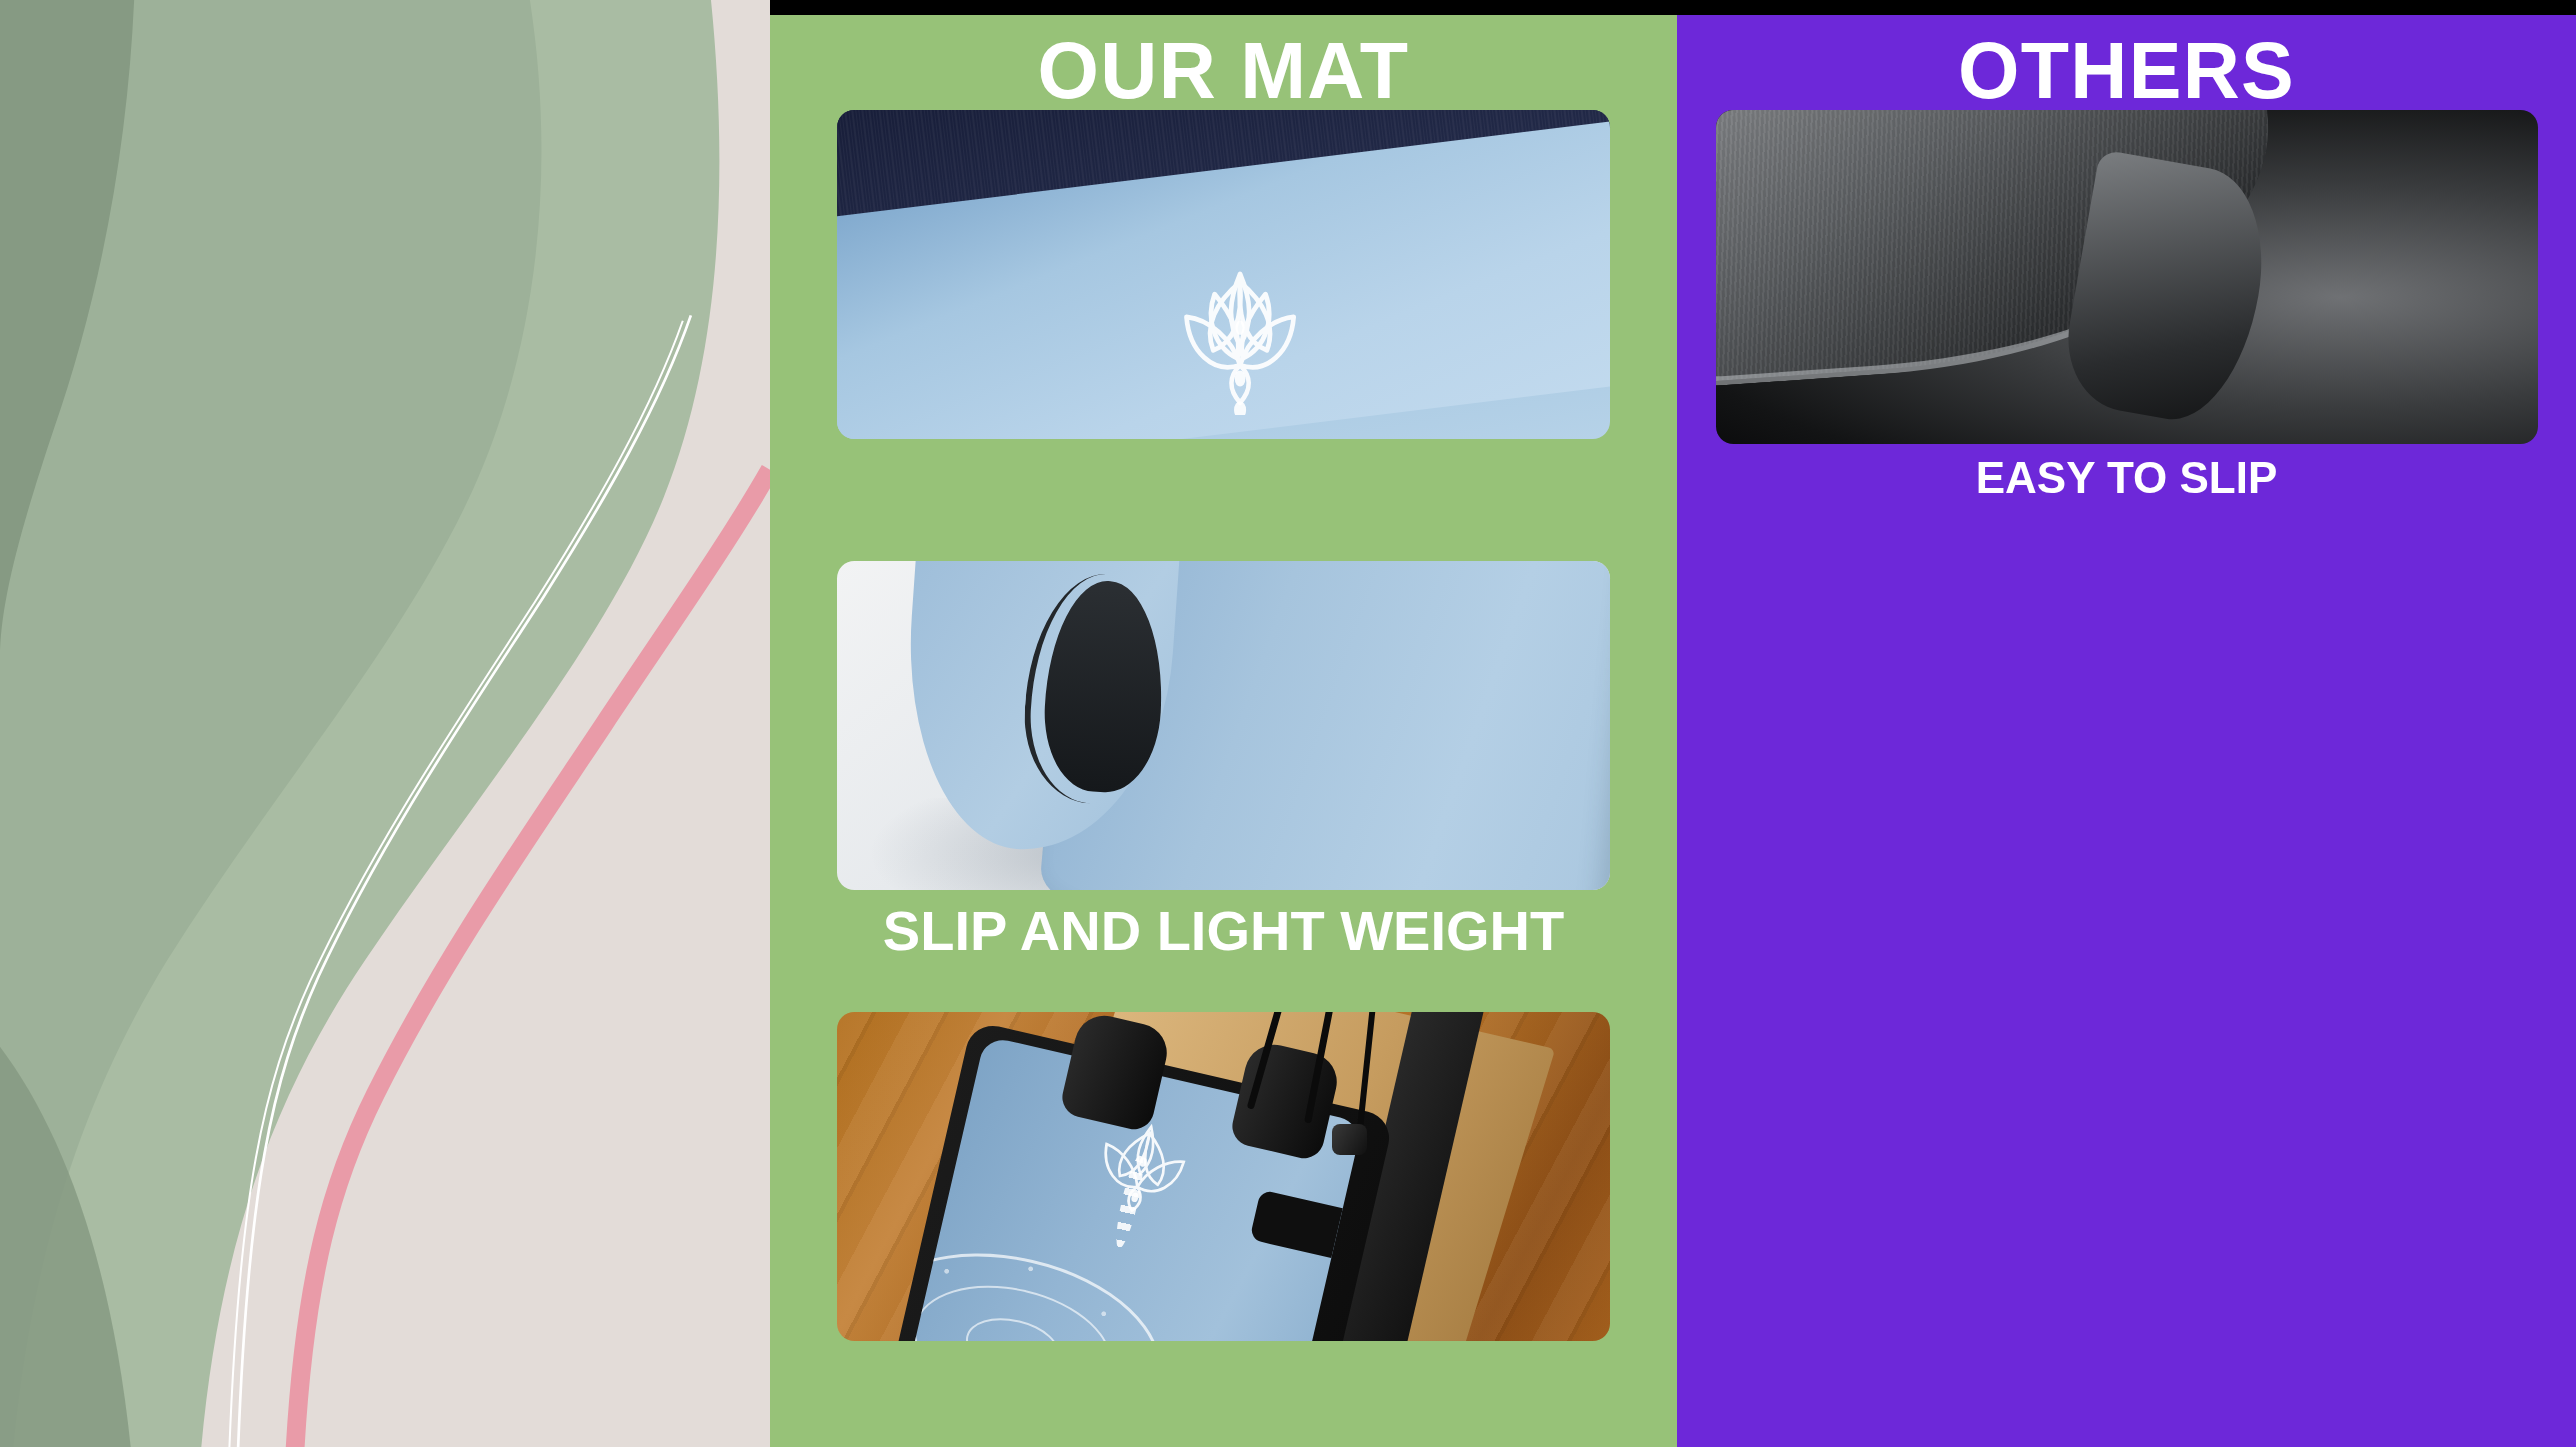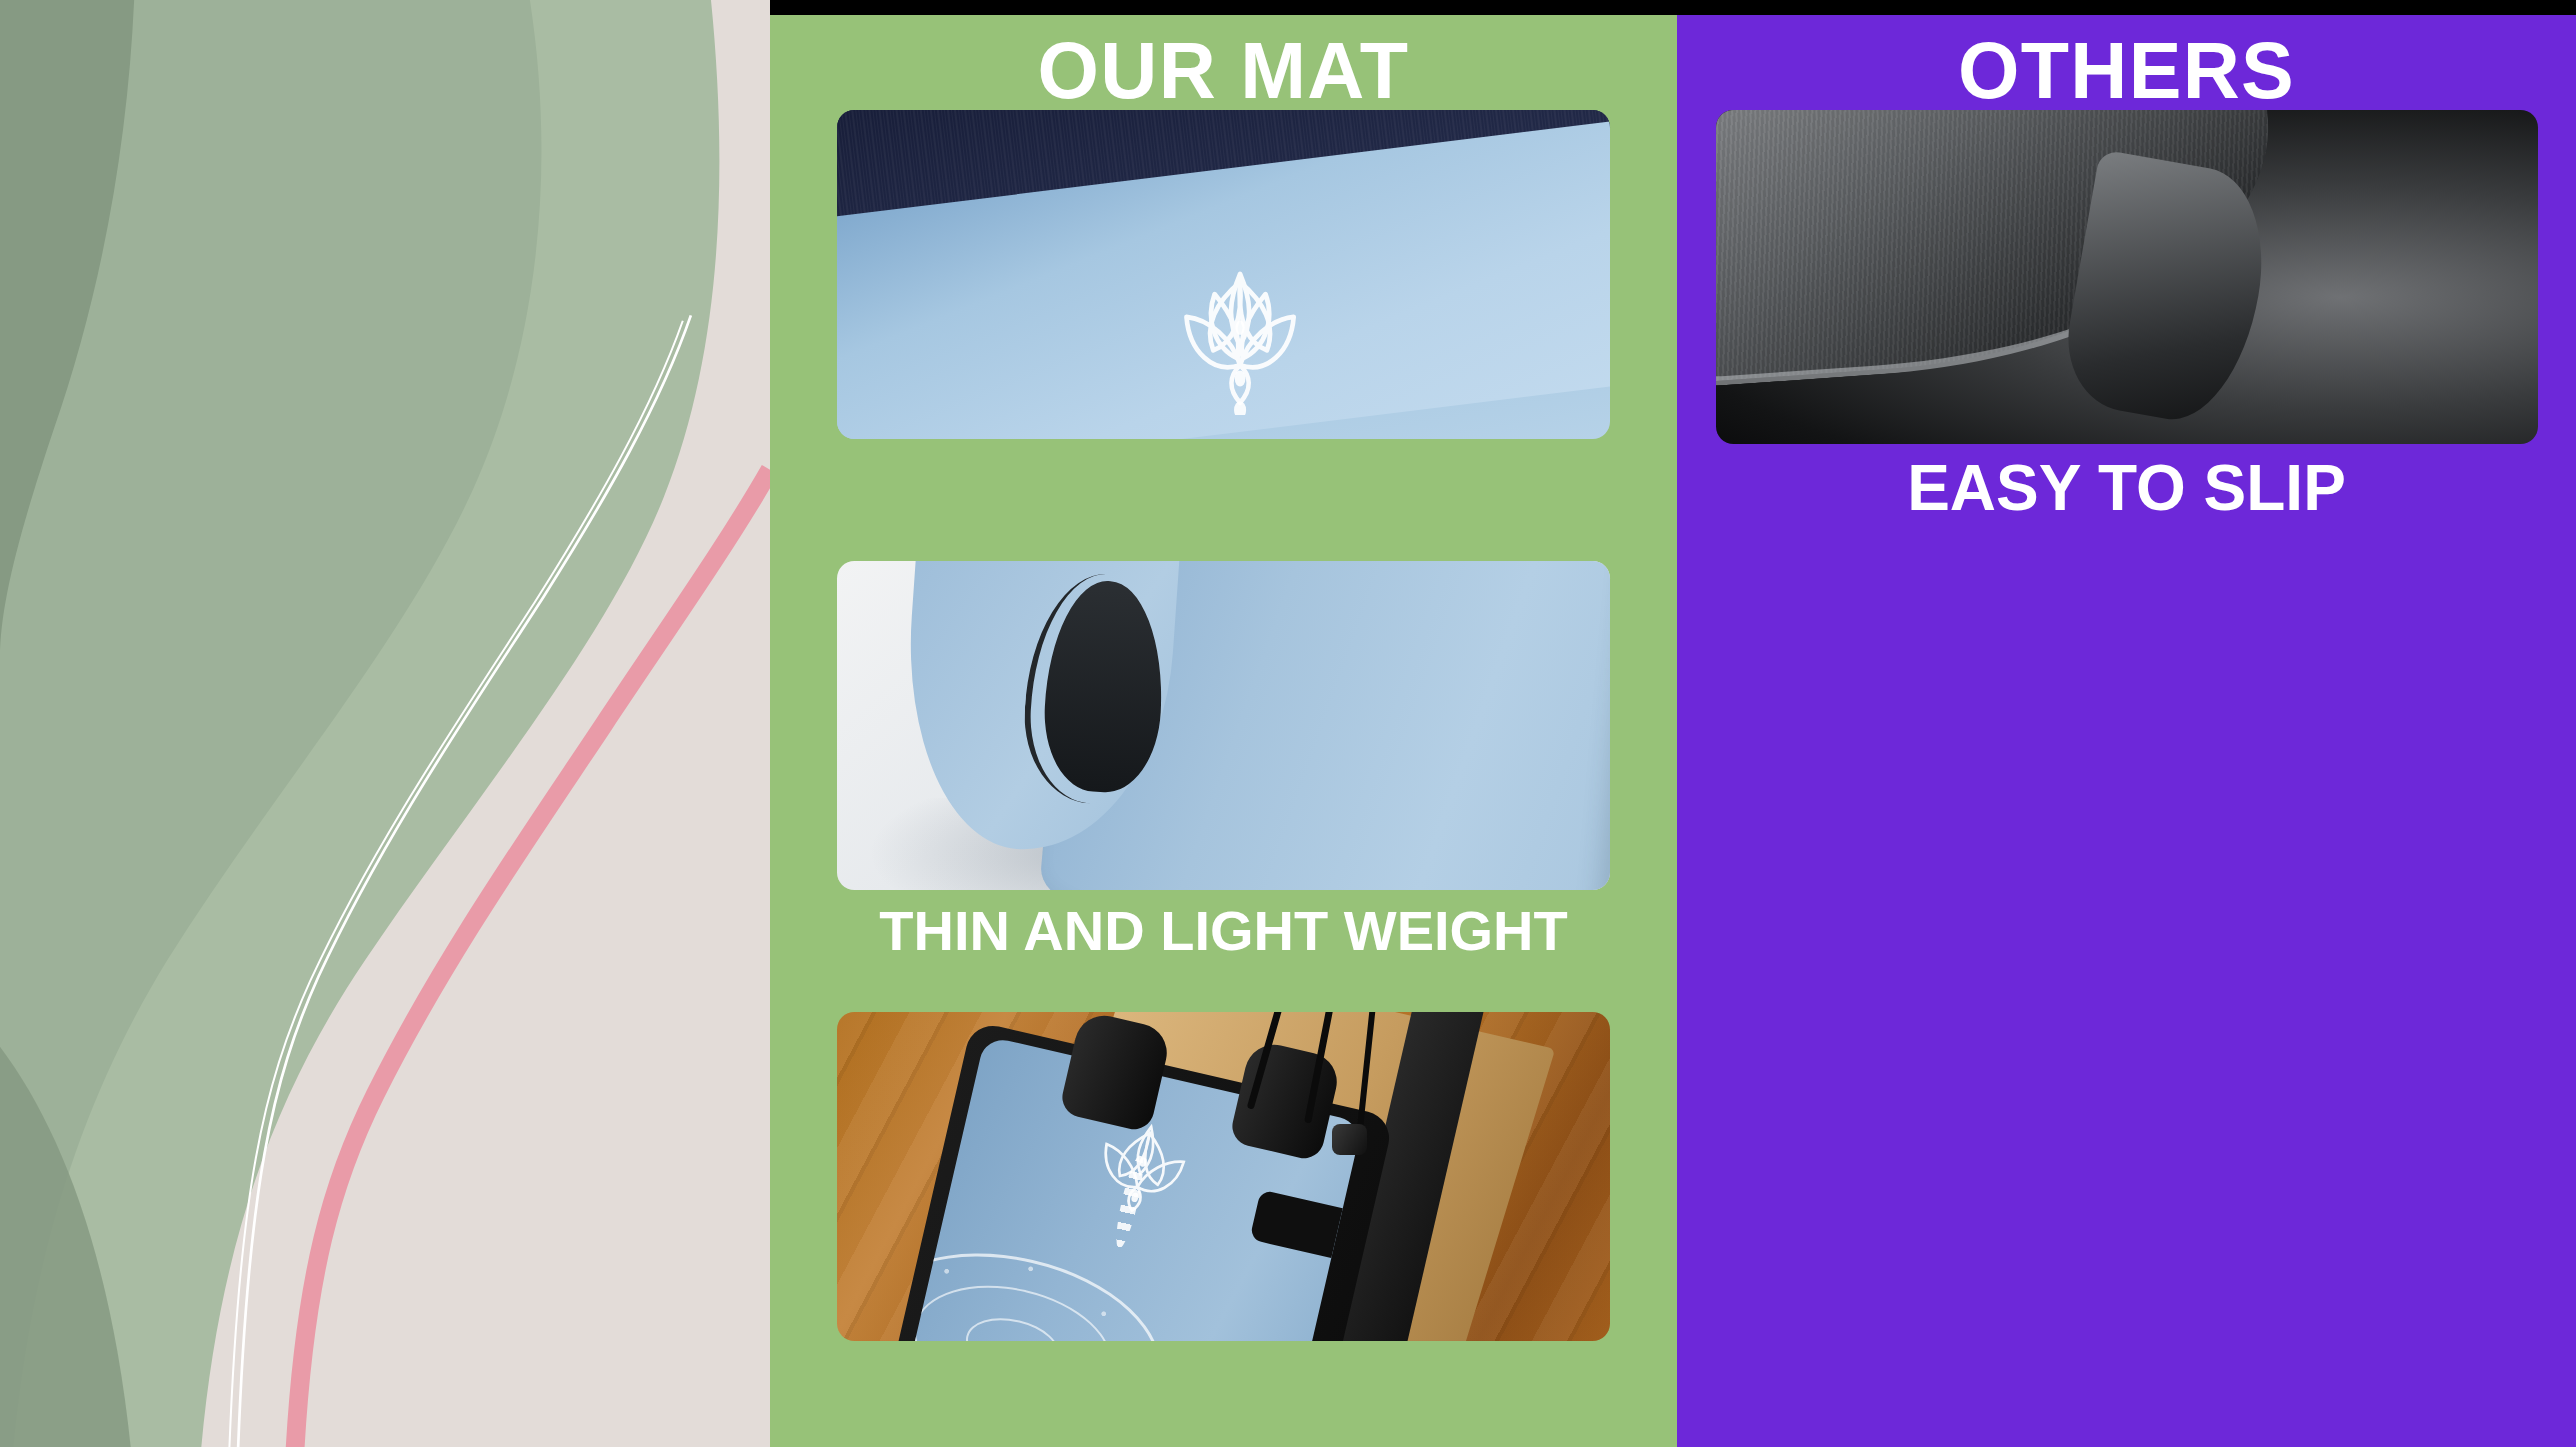--- a/index.html
+++ b/index.html
@@ -45,21 +45,21 @@
     background:#111;
   }
   .col-ours  .shot { width:773px; height:329px; }
   .col-other .shot { width:822px; height:334px; }
 
   .caption {
     color:#ffffff; font-weight:bold; text-align:center;
     white-space:nowrap; line-height:1;
   }
   .col-ours  .caption { font-size:56px; margin-top:13.4px; }
-  .col-other .caption { font-size:64px; margin-top:12px; }
+  .col-other .caption { font-size:44px; margin-top:12px; }
 
   
   .s-suede { background:linear-gradient(170deg,#1c2240 0%,#222a4c 33%,#2b3352 41%,#7ea6cc 52%,#a8c9e2 70%,#b6d2e8 100%); }
   .s-suede .navy {
     position:absolute; left:-4%; top:-2%; width:110%; height:58%;
     background:repeating-linear-gradient(90deg, rgba(255,255,255,.045) 0 1.3px, rgba(0,0,0,0) 1.3px 3.4px),
                linear-gradient(175deg,#171d38,#262e4e);
     transform:rotate(-7deg); transform-origin:left top;
   }
   .s-suede .blue {
@@ -324,21 +324,21 @@
       </div>
 
       <div class="card">
         <div class="shot s-curl">
           <div class="shadow"></div>
           <div class="sheetA"></div>
           <div class="sheetB"></div>
           <div class="fold"></div>
           <div class="edge"></div>
         </div>
-        <div class="caption">THIN AND LIGHT WEIGHT</div>
+        <div class="caption">SLIP AND LIGHT WEIGHT</div>
       </div>
 
       <div class="card">
         <div class="shot s-reformer">
           <div class="planks"></div>
           <div class="frame"></div>
           <div class="frame-dark"></div>
           <div class="carriage"></div>
           <div class="mat">
             <div class="notch"></div>

